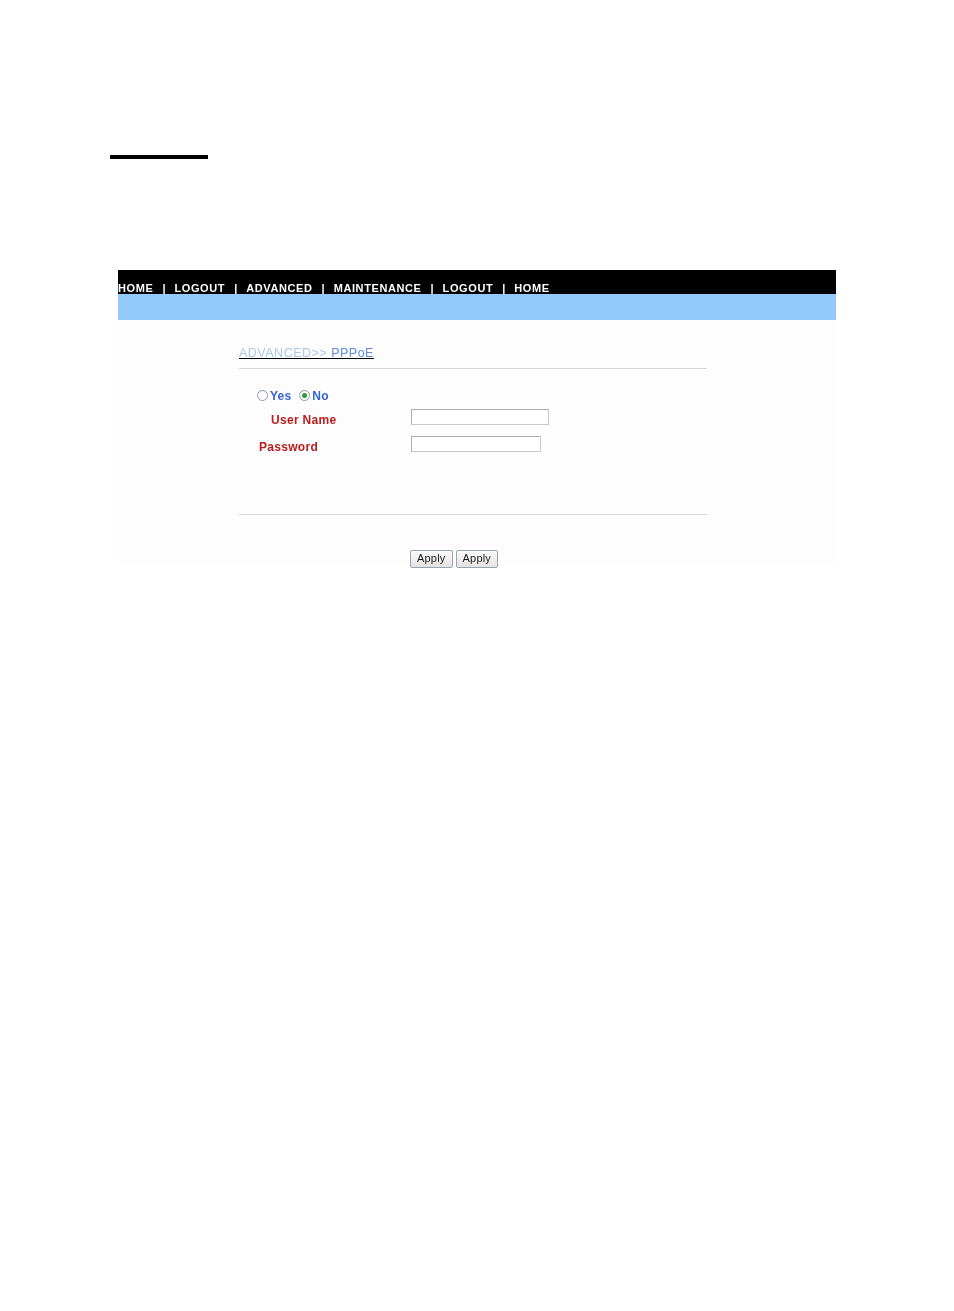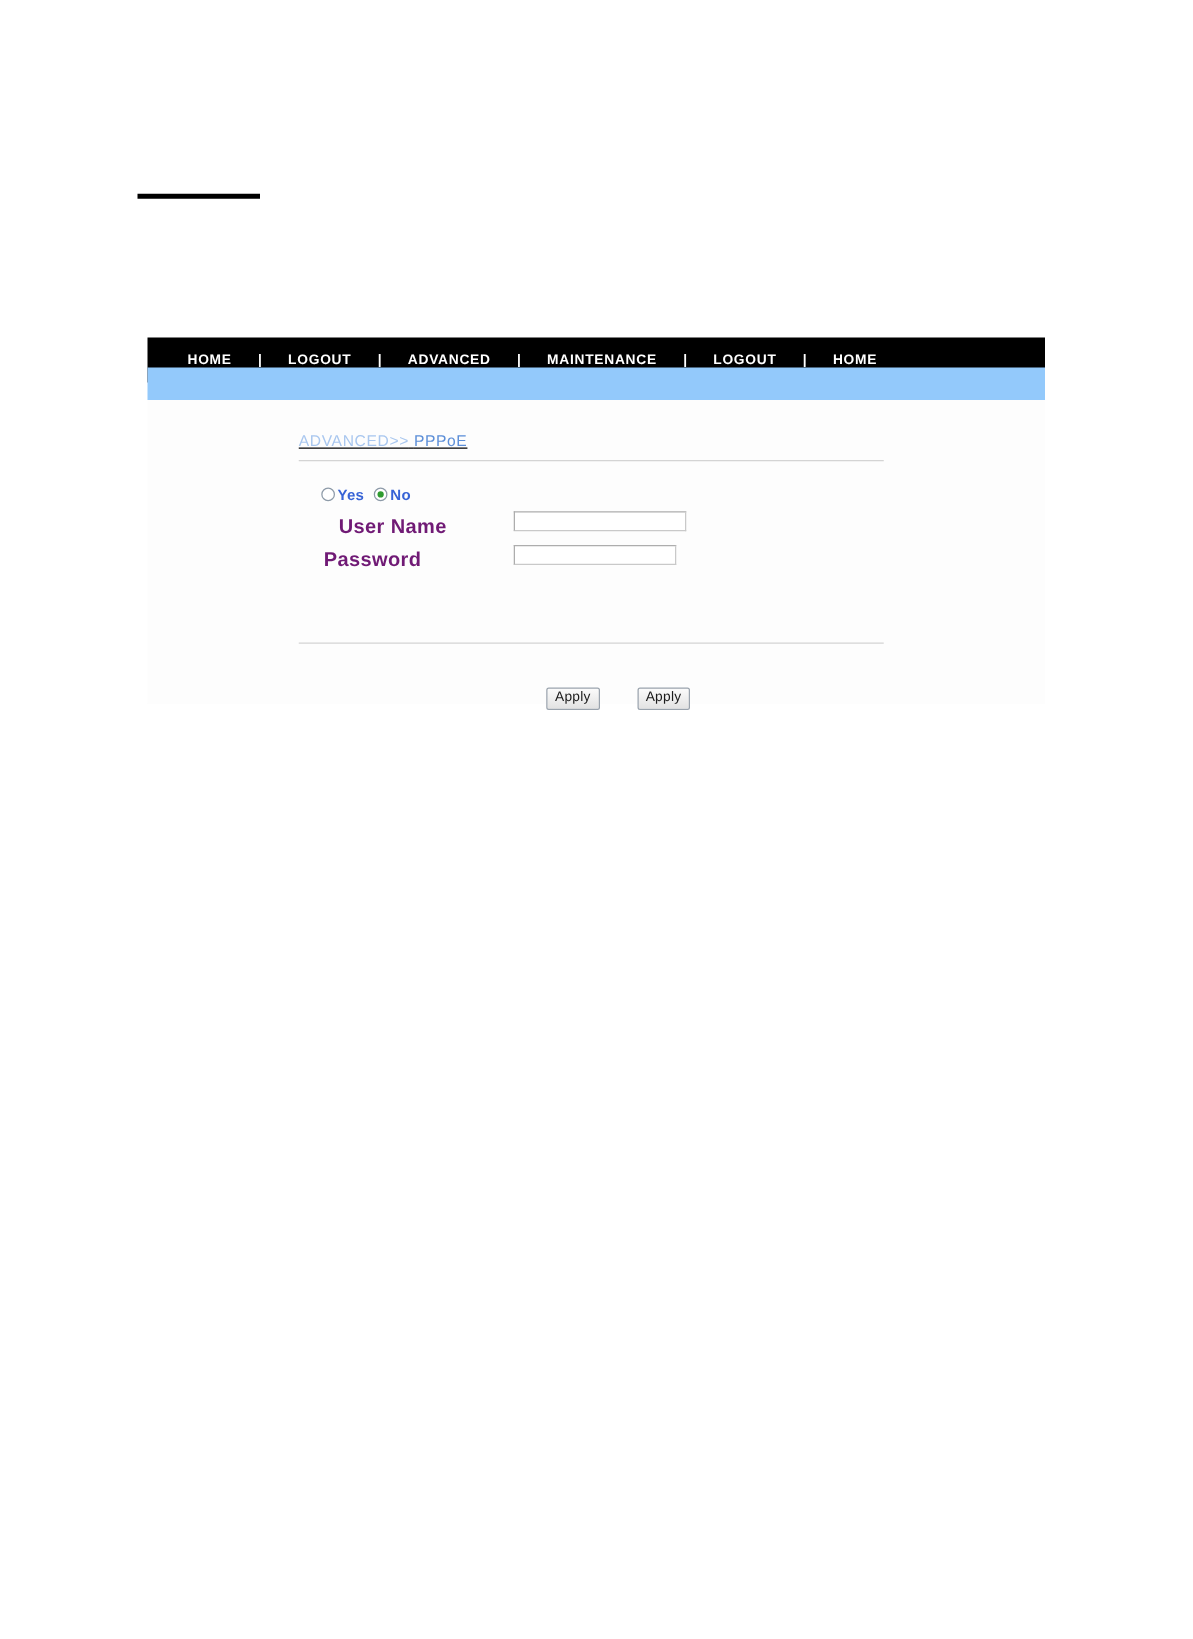--- a/index.html
+++ b/index.html
@@ -38,23 +38,21 @@
   
   .navbar {
     position: absolute;
     left: 0;
     top: 0;
     width: 718px;
     height: 36px;
     background: #000000;
     display: flex;
     align-items: center;
-    padding-left: 32px;
     box-sizing: border-box;
-    gap: 12px;
   }
   .nav-item {
     color: #ffffff;
     font-size: 11px;
     font-weight: bold;
     letter-spacing: 0.6px;
     font-family: "Liberation Sans", sans-serif;
     white-space: nowrap;
     text-decoration: none;
     line-height: 1;
@@ -156,22 +154,22 @@
   .radio-label {
     color: #3763d6;
     font-size: 12px;
     font-weight: bold;
     letter-spacing: 0.2px;
   }
 
   
   .field-label {
     position: absolute;
-    color: #701a75;
-    font-size: 16px;
+    color: #b91c1c;
+    font-size: 12px;
     font-weight: bold;
     letter-spacing: 0.3px;
     line-height: 1;
   }
   .label-username { left: 153px; top: 94px; }
   .label-password { left: 141px; top: 121px; }
 
   .text-input {
     position: absolute;
     height: 16px;
@@ -201,21 +199,20 @@
     font-family: "Liberation Sans", sans-serif;
     font-size: 11px;
     color: #1b1b1b;
     background: linear-gradient(#fbfbfb, #e2e2e2);
     border: 1px solid #9aa3ad;
     border-radius: 2px;
     padding: 1px 6px 2px 6px;
     line-height: 13px;
     cursor: pointer;
     letter-spacing: 0.2px;
-    margin-left: 27px;
   }
 </style>
 </head>
 <body>
 
 <div class="doc-rule"></div>
 
 <div class="router-panel">
 
   <div class="navbar">

